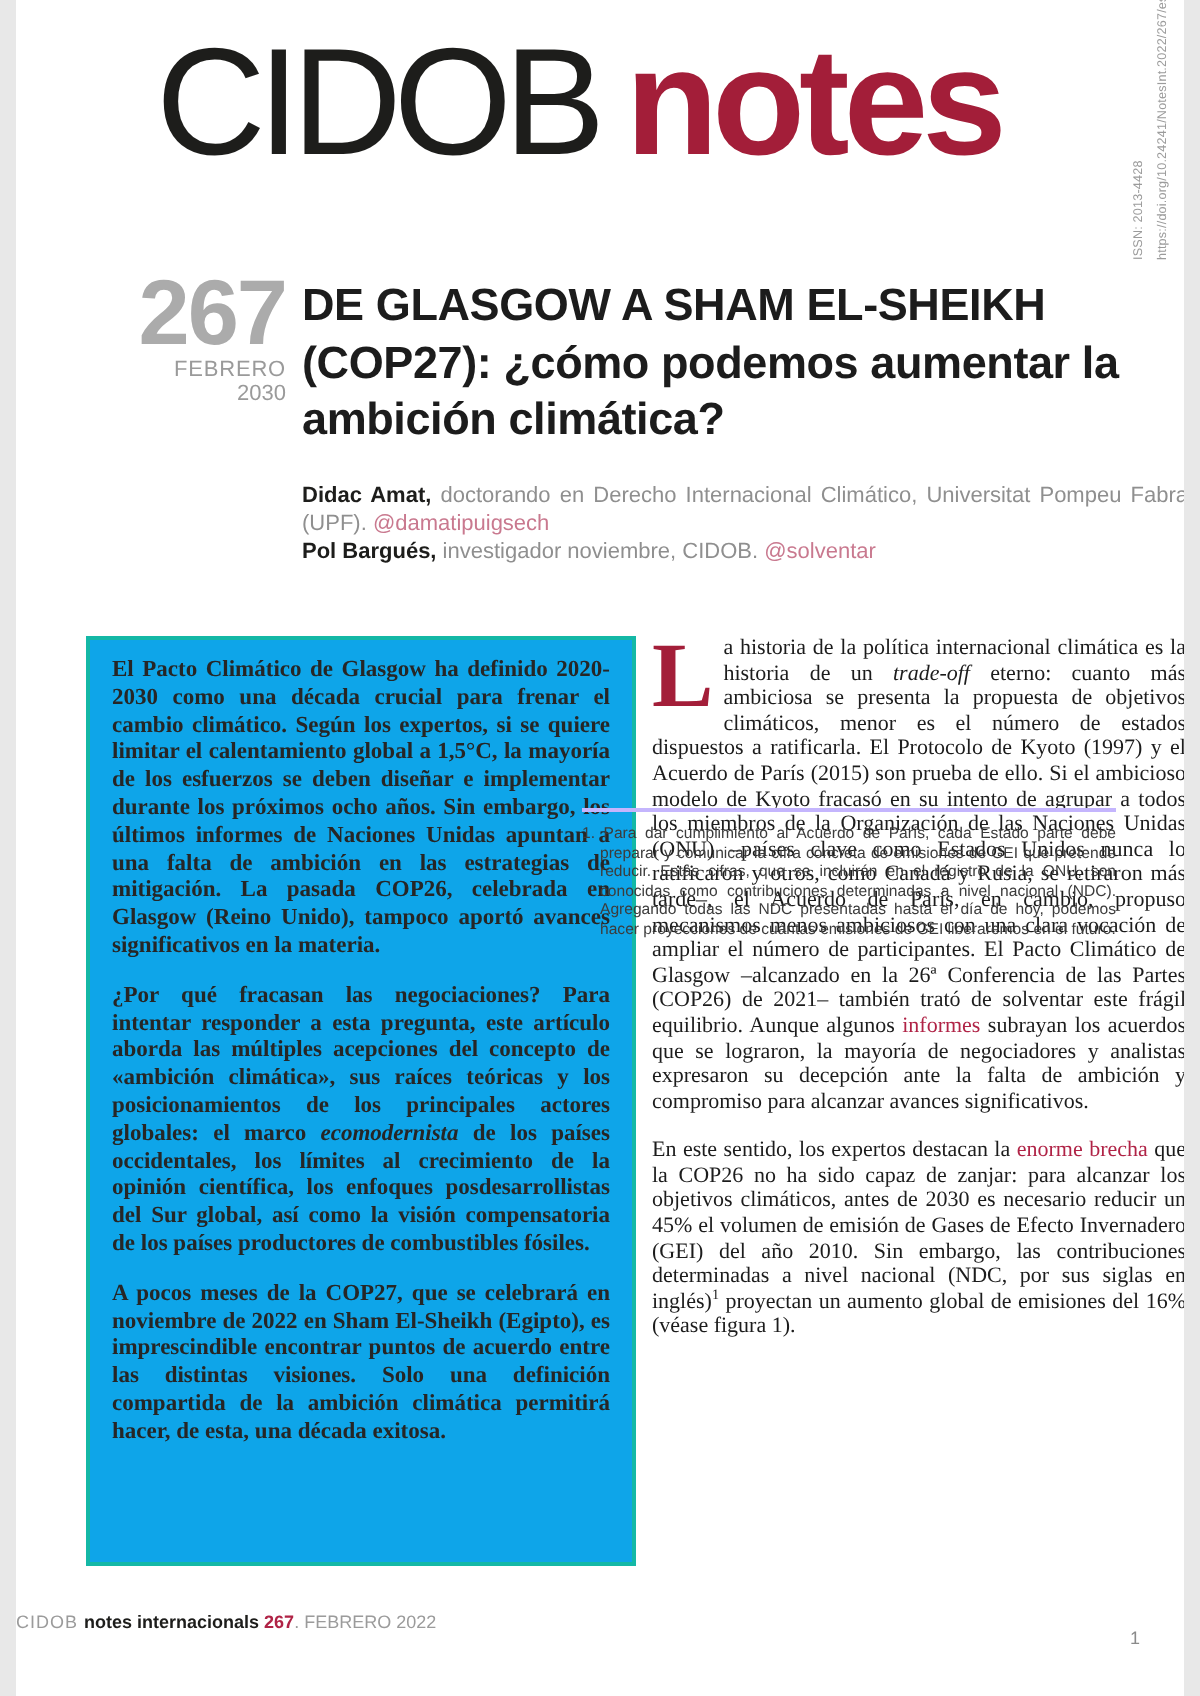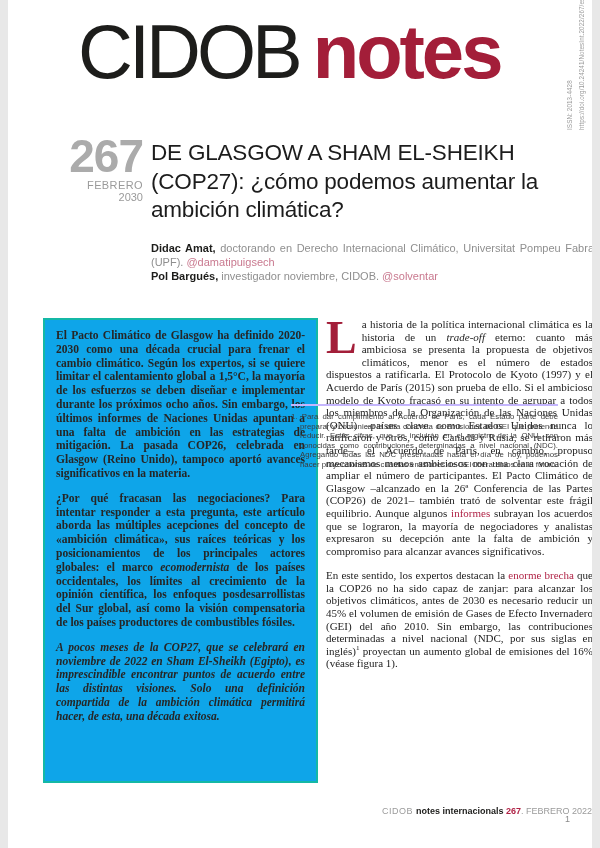--- a/index.html
+++ b/index.html
@@ -44,21 +44,21 @@
   
   .content{position:absolute;left:35px;top:318px;width:550px;display:flex;gap:8px;align-items:flex-start;}
 
   .summary-box{
     box-sizing:border-box;width:275px;height:465px;overflow:hidden;
     border:2px solid #14b8a6;background:#0ea5e9;padding:9px 11px;
     font-family:"Liberation Serif",serif;font-weight:700;
     font-size:11.5px;line-height:13.8px;color:#262626;text-align:justify;
   }
   .summary-box p{margin:0 0 11px 0;}
-  .summary-box p:last-child{margin-bottom:0;font-style:italic;}
+  .summary-box p:last-child{margin-bottom:0;}
 
   .main-col{
     width:267px;position:relative;
     font-family:"Liberation Serif",serif;font-size:11px;line-height:12.6px;
     color:#1c1c1c;text-align:justify;
   }
   .main-col .para{margin:0;}
   .main-col .para + .para{margin-top:12px;}
   .dropcap{
     float:left;font-family:"Liberation Serif",serif;font-weight:700;
@@ -71,21 +71,21 @@
   
   .footnote-block{
     position:absolute;left:283px;top:404px;width:267px;
     border-top:2px solid #c4b5fd;padding-top:6px;
     font-family:"Liberation Sans",sans-serif;font-size:7.8px;line-height:9.6px;
     color:#3c3c3c;text-align:justify;
   }
   .footnote-text{padding-left:9px;text-indent:-9px;display:block;}
 
   
-  .footer{position:absolute;left:0;top:806px;width:100%;text-align:right;font-size:9px;line-height:11px;}
+  .footer{position:absolute;left:0;top:806px;width:100%;text-align:left;font-size:9px;line-height:11px;}
   .footer .f-brand{color:#9b9b9b;letter-spacing:.5px;}
   .footer .f-bold{font-weight:700;color:#1d1d1b;}
   .footer .f-num{font-weight:700;color:#b02346;}
   .footer .f-date{color:#9b9b9b;}
   .page-number{position:absolute;right:22px;top:814px;font-size:9px;color:#8a8a8a;}
 </style>
 </head>
 <body>
 
 <div class="page">
@@ -100,21 +100,21 @@
       <span class="logo-cidob">CIDOB</span><span class="logo-notes">notes</span>
     </div>
   </div>
 
   <div class="issue-block">
     <div class="issue-number">267</div>
     <div class="issue-month">FEBRERO</div>
     <div class="issue-year">2030</div>
   </div>
 
-  <h1 class="headline" style="margin:0;font-weight:400;">DE GLASGOW A SHAM EL-SHEIKH (COP27): ¿cómo podemos aumentar la ambición climática?</h1>
+  <h1 class="headline" style="margin:0;font-weight:700;">DE GLASGOW A SHAM EL-SHEIKH (COP27): ¿cómo podemos aumentar la ambición climática?</h1>
 
   <div class="authors">
     <div>
       <span class="author-name">Didac Amat,</span><span class="author-aff"> doctorando en Derecho Internacional Climático, Universitat Pompeu Fabra (UPF). </span><span class="author-handle">@damatipuigsech</span>
     </div>
     <div>
       <span class="author-name">Pol Bargués,</span><span class="author-aff"> investigador noviembre, CIDOB. </span><span class="author-handle">@solventar</span>
     </div>
   </div>
 

